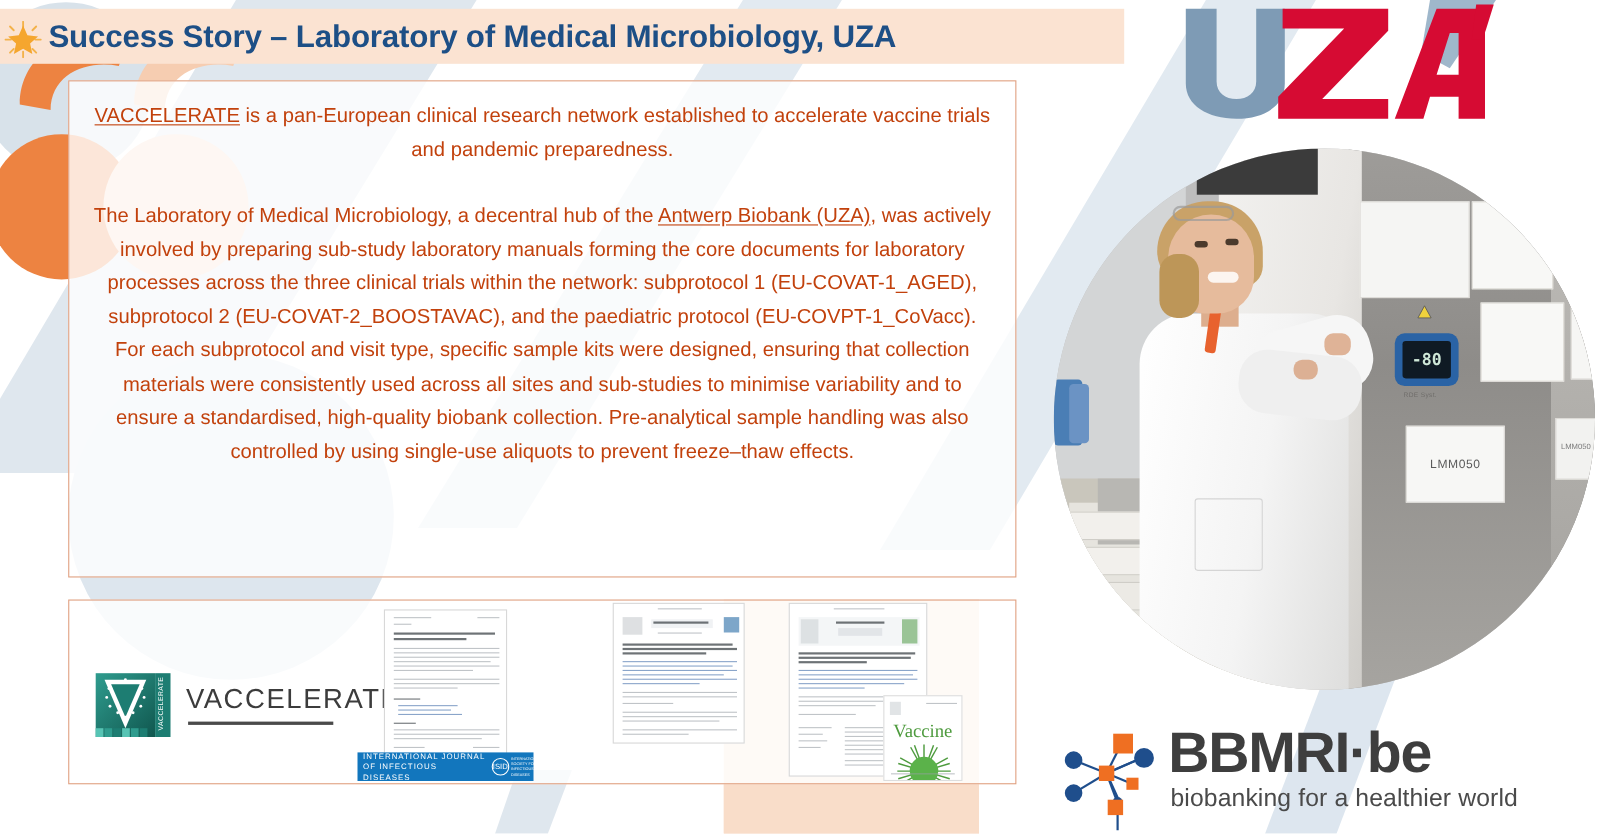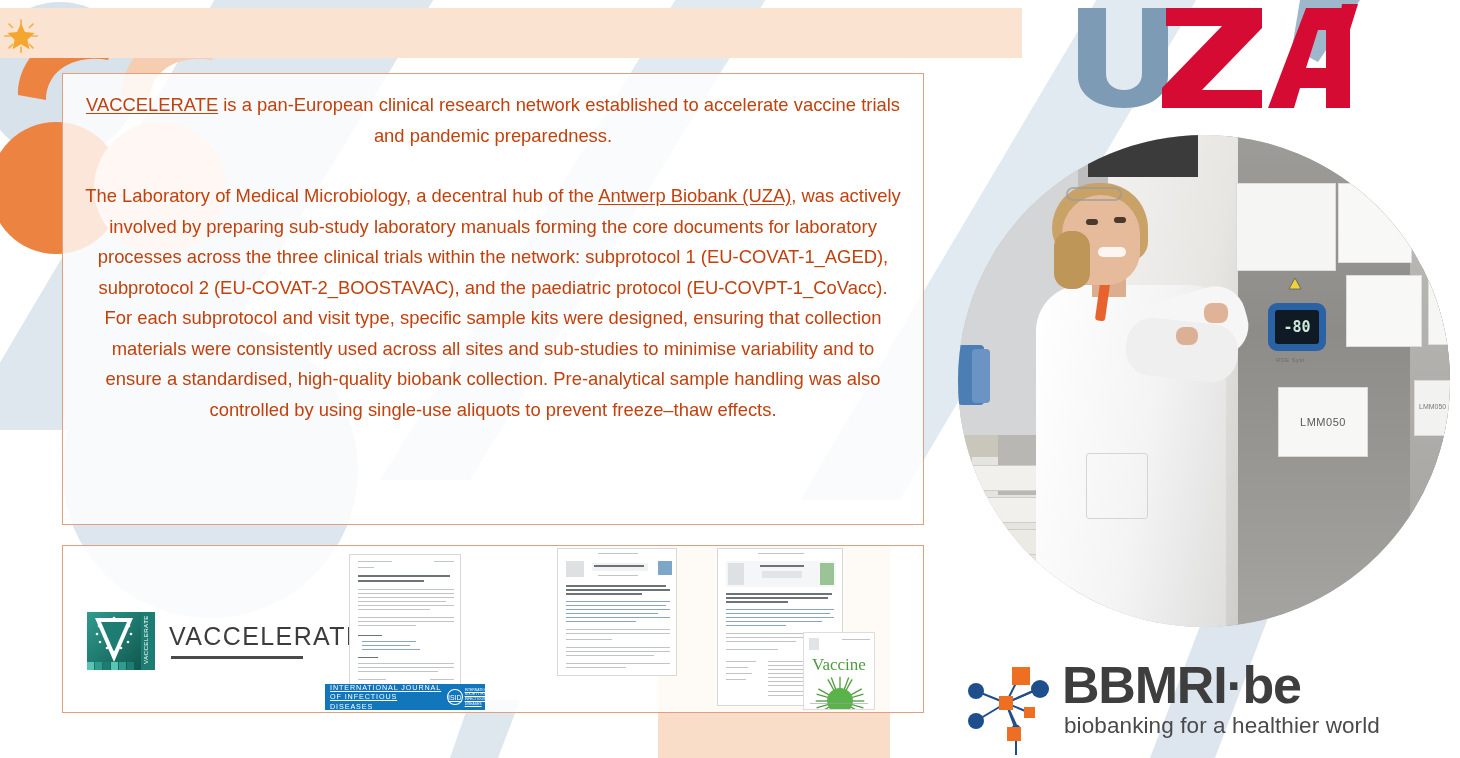--- a/index.html
+++ b/index.html
@@ -140,21 +140,20 @@
   .pl.blue { background: #6d8fbd; opacity: .8; }
 
   
   #ijid-badge {
     position: absolute;
     background: #1276bd;
     color: #ffffff;
     display: flex;
     align-items: center;
     font-family: "Liberation Sans", sans-serif;
-    text-decoration: underline;
   }
   #ijid-text { font-size: 7.2px; line-height: 9.5px; letter-spacing: .9px; padding-left: 5px; }
   #isid-mark {
     width: 38px; height: 26px; margin-left: 4px;
     display: flex; align-items: center;
   }
   #isid-circle {
     width: 16px; height: 16px; border-radius: 50%;
     border: 1.6px solid #ffffff; color: #fff;
     font-size: 7px; display: flex; align-items: center; justify-content: center;
@@ -358,20 +357,21 @@
       <line x1="1" y1="20" x2="7" y2="20"></line>
       <line x1="33" y1="20" x2="39" y2="20"></line>
       <line x1="6" y1="6" x2="10" y2="10"></line>
       <line x1="30" y1="30" x2="34" y2="34"></line>
       <line x1="34" y1="6" x2="30" y2="10"></line>
       <line x1="10" y1="30" x2="6" y2="34"></line>
     </g>
     <polygon points="20,5 24.6,15.4 36,16.6 27.5,24.3 29.9,35.5 20,29.8 10.1,35.5 12.5,24.3 4,16.6 15.4,15.4" fill="#F5A62E"></polygon>
   </svg>
 
+  <div id="title-text">Success Story – Laboratory of Medical Microbiology, UZA</div>
 
   <div id="body-box">
     <p><span class="u">VACCELERATE</span><span> is a pan-European clinical research network established to accelerate vaccine trials and pandemic preparedness.</span></p>
     <p class="gap-before"><span>The Laboratory of Medical Microbiology, a decentral hub of the </span><span class="u">Antwerp Biobank (UZA)</span><span>, was actively involved by preparing sub-study laboratory manuals forming the core documents for laboratory processes across the three clinical trials within the network: subprotocol 1 (EU-COVAT-1_AGED), subprotocol 2 (EU-COVAT-2_BOOSTAVAC), and the paediatric protocol (EU-COVPT-1_CoVacc). For each subprotocol and visit type, specific sample kits were designed, ensuring that collection materials were consistently used across all sites and sub-studies to minimise variability and to ensure a standardised, high-quality biobank collection. Pre-analytical sample handling was also controlled by using single-use aliquots to prevent freeze–thaw effects.</span></p>
   </div>
 
   <div id="pubs-box">
 
 
     <div id="vacc-logo">

